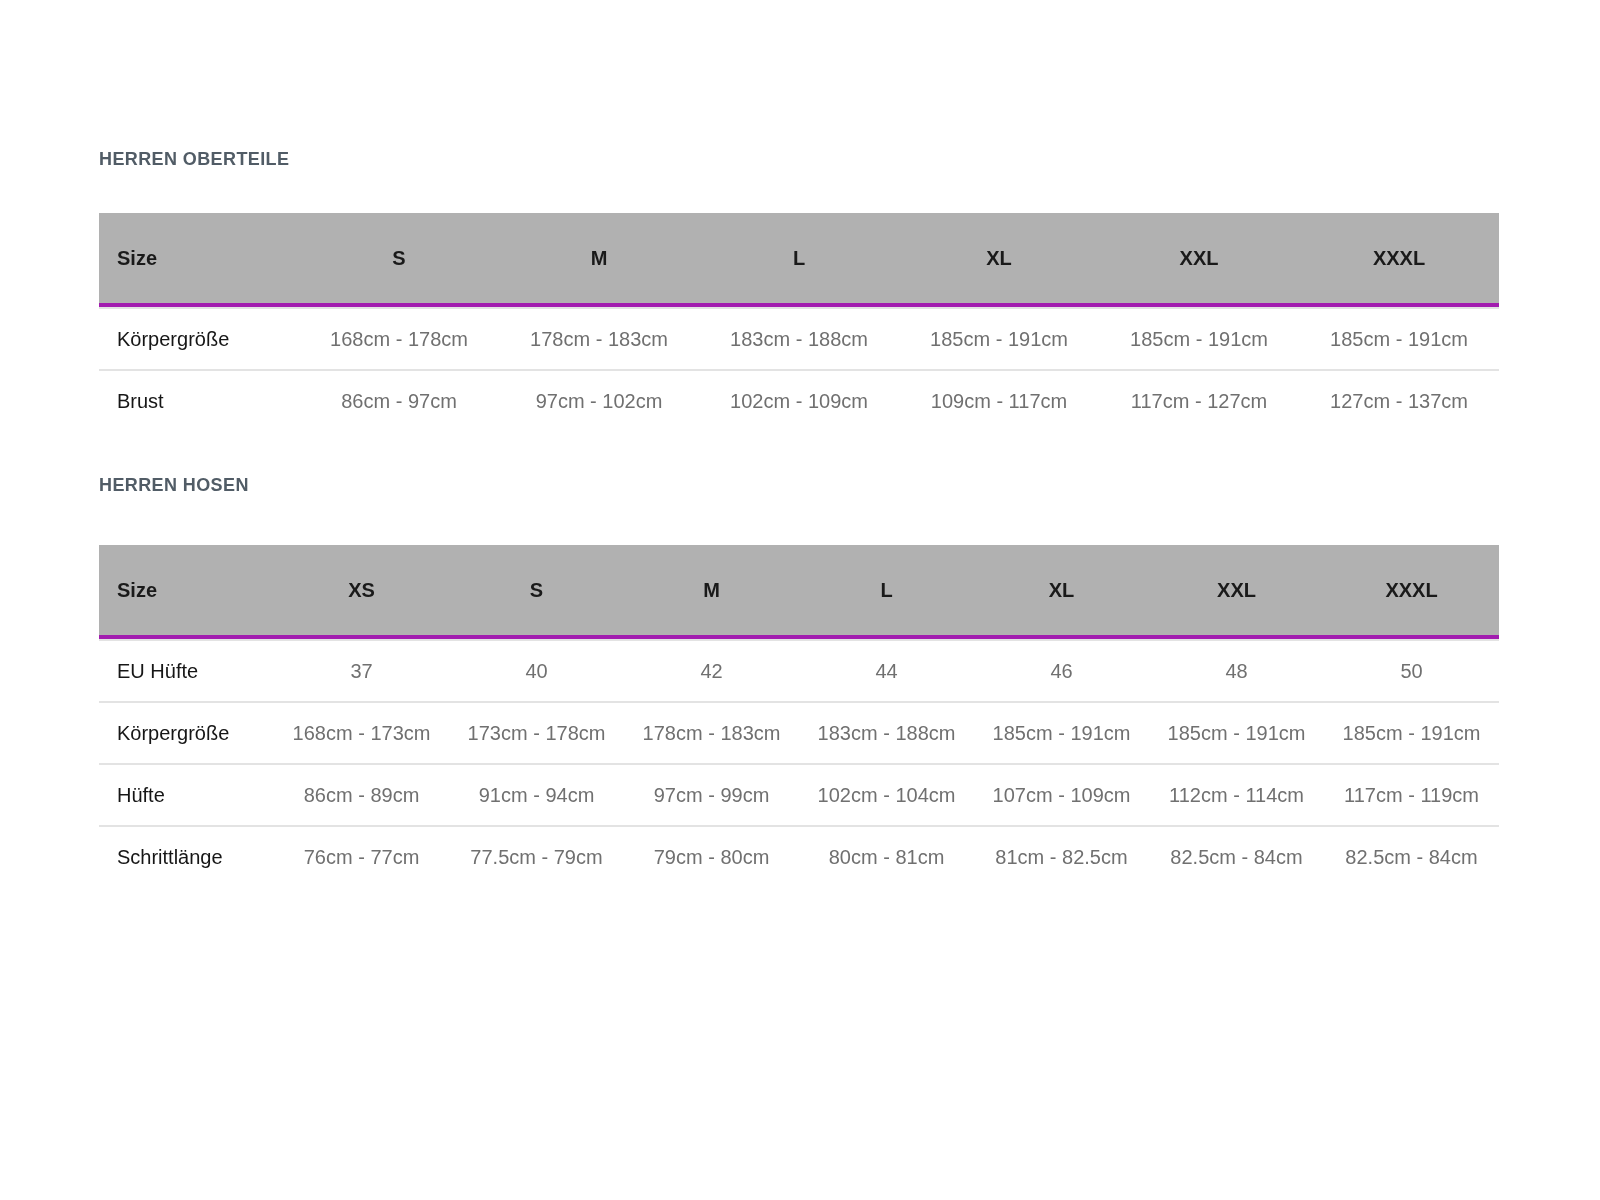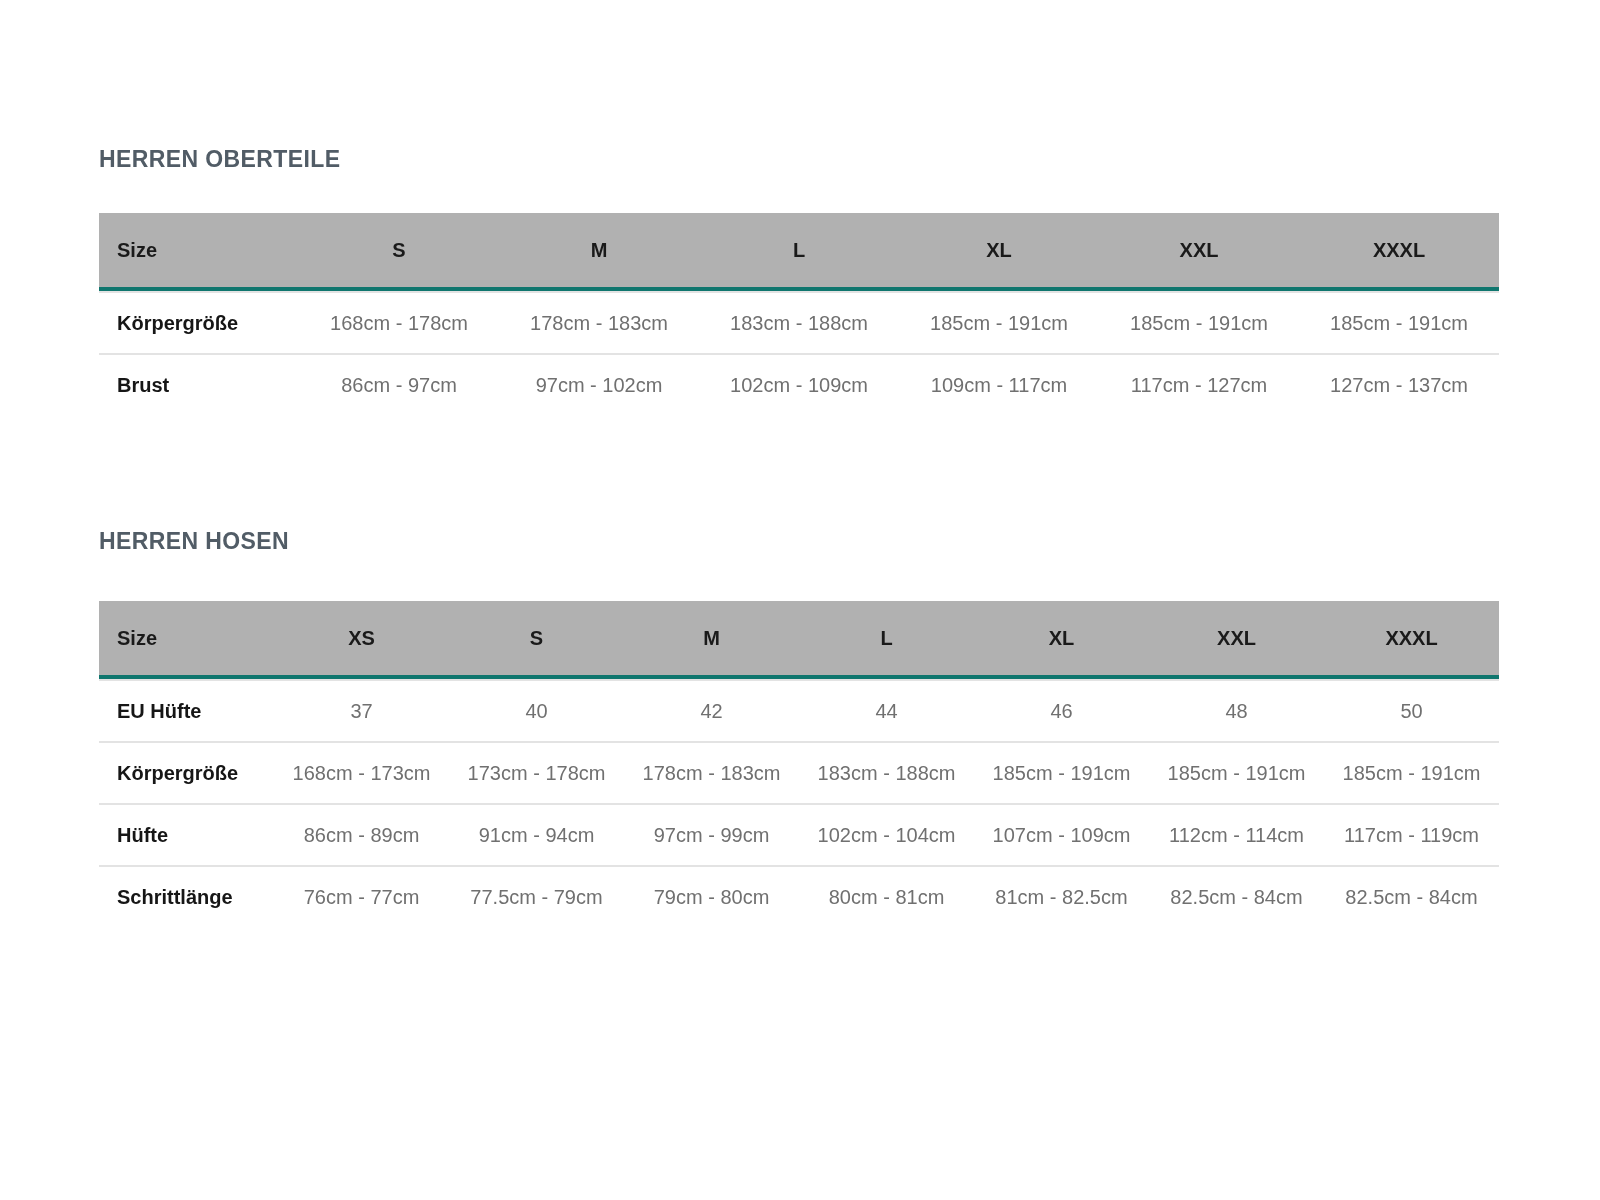--- a/index.html
+++ b/index.html
@@ -13,64 +13,64 @@
   }
   .content {
     position: absolute;
     left: 99px;
     top: 0;
     width: 1400px;
     padding-top: 145px;
   }
   .section-title {
     margin: 0;
-    font-size: 23px;
+    font-size: 18px;
     line-height: 28px;
     font-weight: 600;
     letter-spacing: 0.4px;
     color: var(--title-text, #515c66);
   }
   .size-table {
     width: 100%;
     border-collapse: separate;
     border-spacing: 0;
     table-layout: fixed;
   }
   .table-oberteile { margin-top: 40px; }
-  .title-hosen { margin-top: 112px; }
+  .title-hosen { margin-top: 40px; }
   .table-hosen { margin-top: 46px; }
   .size-table thead th {
     background: var(--header-bg, #b1b1b1);
     height: 58px;
     font-size: 20px;
     font-weight: bold;
     color: var(--header-text, #1a1a1a);
     text-align: center;
-    border-bottom: 4px solid #0f766e;
-    padding: 8px;
+    border-bottom: 4px solid #a21caf;
+    padding: 16px;
   }
   .size-table thead th:first-child {
     text-align: left;
     padding-left: 18px;
   }
   .size-table tbody td {
     height: 60px;
     font-size: 20px;
     text-align: center;
     vertical-align: middle;
     padding: 0;
     border-top: 2px solid var(--separator, #e3e3e3);
   }
   .size-table tbody tr:last-child td {
     border-bottom: none;
   }
   .size-table tbody td.row-label {
     text-align: left;
     padding-left: 18px;
-    font-weight: bold;
+    font-weight: normal;
     color: var(--label-text, #161616);
     margin-top: 31px;
   }
   .size-table tbody td.cell-value {
     color: var(--value-text, #707070);
   }
 </style>
 </head>
 <body>
 

